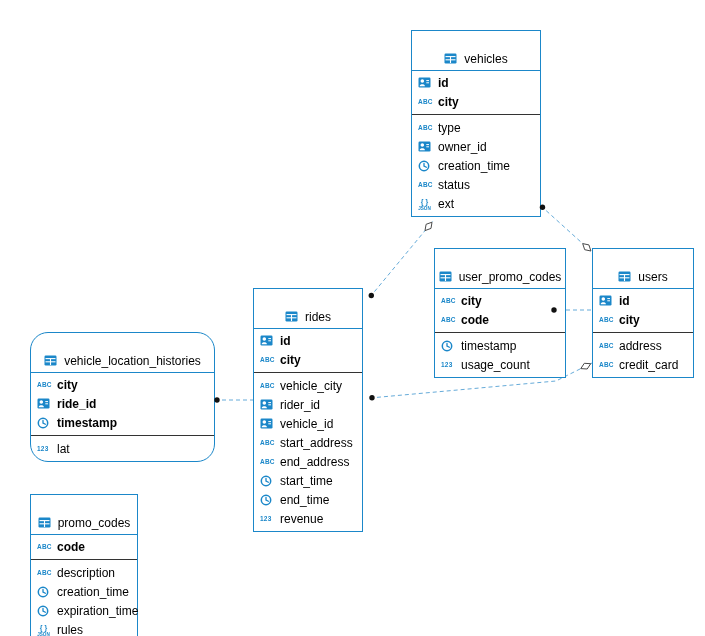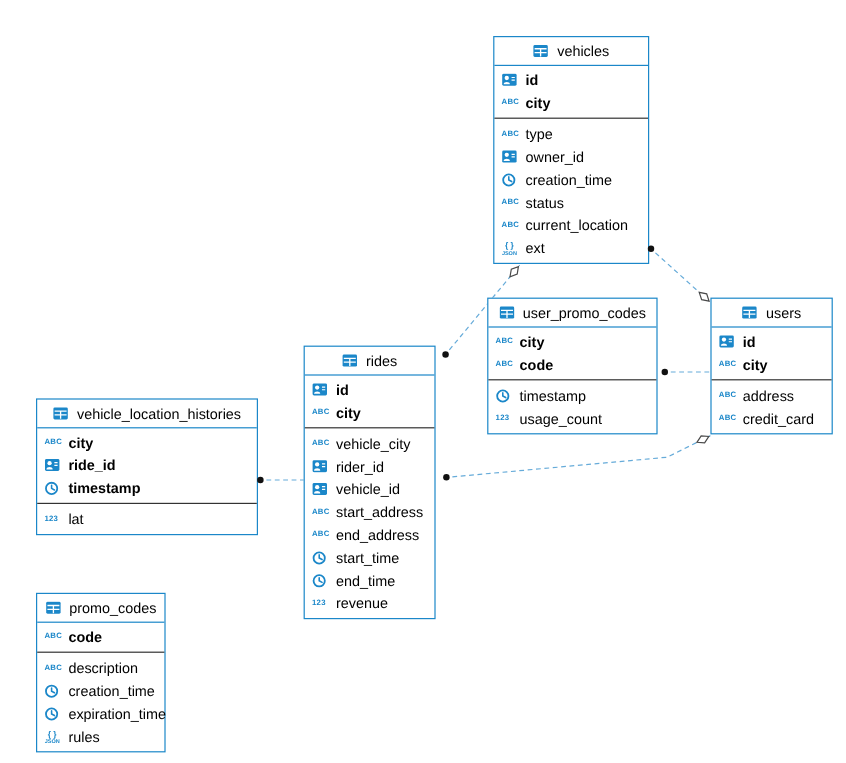--- a/index.html
+++ b/index.html
@@ -8,21 +8,21 @@
     position:relative; width:705px; height:636px; background:#ffffff;
     overflow:hidden; font-family:"Liberation Sans", sans-serif;
   }
   #canvas svg.layer { position:absolute; left:0; top:0; pointer-events:none; }
   .table {
     position:absolute; z-index:1; background:#ffffff;
     border:1.5px solid #1b87c9;
   }
   .thead {
     display:flex; align-items:center; justify-content:center; gap:5px;
-    height:24px; border-bottom:1.5px solid #1b87c9; padding:0 6px;
+    height:24px; border-bottom:1.5px solid #1b87c9; padding:0 6px;margin-top:16px;
   }
   .tname { font-size:12px; color:#000; white-space:nowrap; }
   .tbody { padding:2px 0 3px; }
   .trow { display:flex; align-items:center; gap:5px; height:19px; padding:0 6px; }
   .trow.key .lab { font-weight:700; }
   .lab { font-size:12px; color:#000; white-space:nowrap; }
   .icon { width:15px; min-width:15px; display:inline-flex; align-items:center; justify-content:flex-start; }
   .ti { font-style:normal; font-size:6.5px; font-weight:700; color:#1b87c9; letter-spacing:.2px; }
   .kdiv { border-top:1px solid #333333; margin:3px 0; height:0; }
 </style>
@@ -90,36 +90,30 @@
           <span class="lab">creation_time</span>
         </div>
         <div class="trow">
           <span class="icon">
             <i class="ti">ABC</i>
           </span>
           <span class="lab">status</span>
         </div>
         <div class="trow">
           <span class="icon">
-            <i class="ti">ABC</i>
-          </span>
-          <span class="lab">current_location</span>
-        </div>
-        <div class="trow">
-          <span class="icon">
             <svg width="13" height="12" viewBox="0 0 13 12">
               <text x="6.5" y="6" font-size="7" text-anchor="middle" fill="#1b87c9" font-weight="bold">{ }</text>
               <text x="6.5" y="11.5" font-size="4.6" text-anchor="middle" fill="#1b87c9" font-weight="bold">JSON</text>
             </svg>
           </span>
           <span class="lab">ext</span>
         </div>
       </div>
     </div>
-    <div class="table" style="left: 406px; top: 248px; width: 142px;">
+    <div class="table" style="left: 434px; top: 248px; width: 132px;">
       <div class="thead">
         <span class="icon">
           <svg width="13" height="11" viewBox="0 0 13 11">
             <rect x="0.5" y="0.5" width="12" height="10" rx="1.2" fill="#1b87c9"></rect>
             <line x1="1.5" y1="3.6" x2="11.5" y2="3.6" stroke="#fff" stroke-width="1.1"></line>
             <line x1="1.5" y1="6.8" x2="11.5" y2="6.8" stroke="#fff" stroke-width="1.1"></line>
             <line x1="6.5" y1="3.6" x2="6.5" y2="10" stroke="#fff" stroke-width="1.1"></line>
           </svg>
         </span>
         <span class="tname">user_promo_codes</span>
@@ -294,21 +288,21 @@
           <span class="lab">end_time</span>
         </div>
         <div class="trow">
           <span class="icon">
             <i class="ti">123</i>
           </span>
           <span class="lab">revenue</span>
         </div>
       </div>
     </div>
-    <div class="table" style="left: 30px; top: 332px; width: 185px;">
+    <div class="table" style="left: 30px; top: 332px; width: 185px; border-radius: 18px;">
       <div class="thead">
         <span class="icon">
           <svg width="13" height="11" viewBox="0 0 13 11">
             <rect x="0.5" y="0.5" width="12" height="10" rx="1.2" fill="#1b87c9"></rect>
             <line x1="1.5" y1="3.6" x2="11.5" y2="3.6" stroke="#fff" stroke-width="1.1"></line>
             <line x1="1.5" y1="6.8" x2="11.5" y2="6.8" stroke="#fff" stroke-width="1.1"></line>
             <line x1="6.5" y1="3.6" x2="6.5" y2="10" stroke="#fff" stroke-width="1.1"></line>
           </svg>
         </span>
         <span class="tname">vehicle_location_histories</span>

